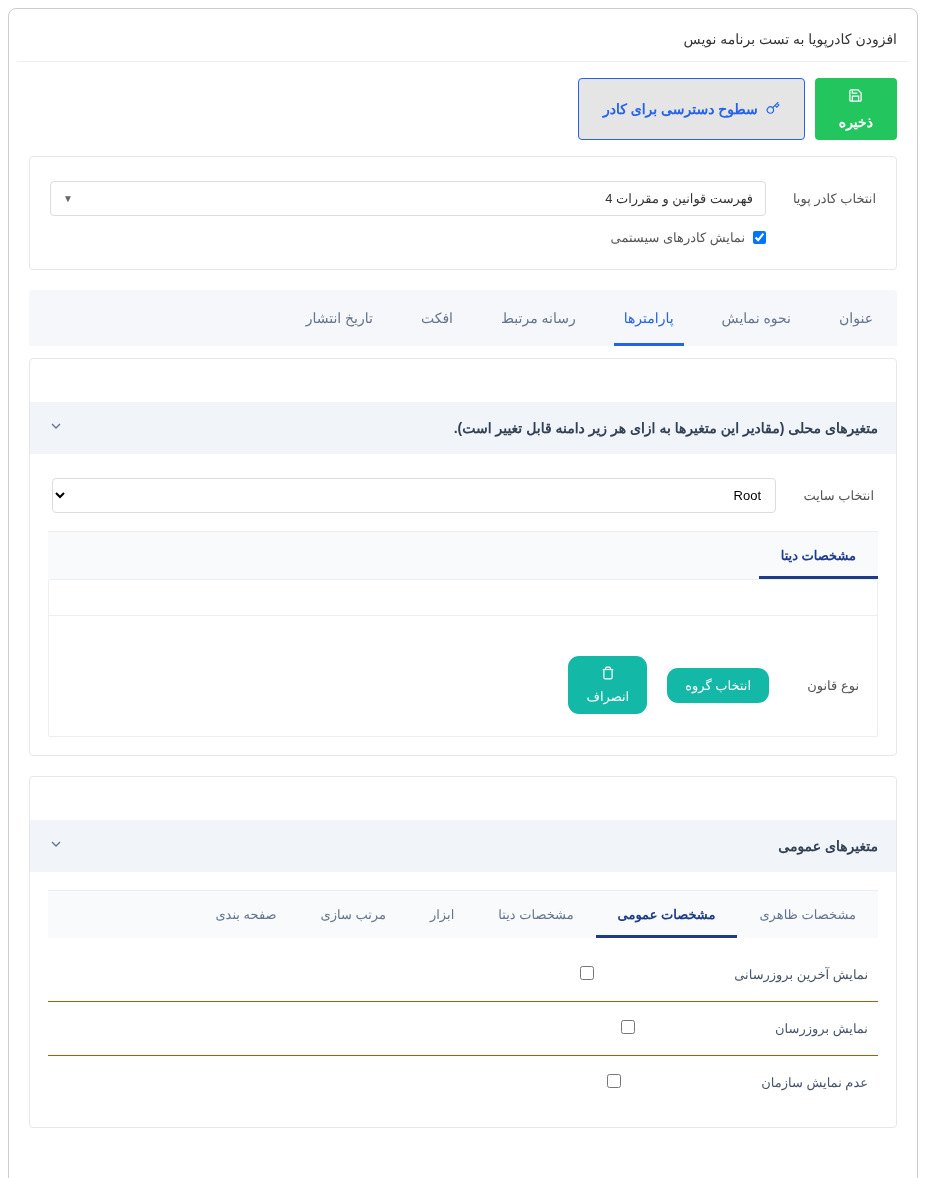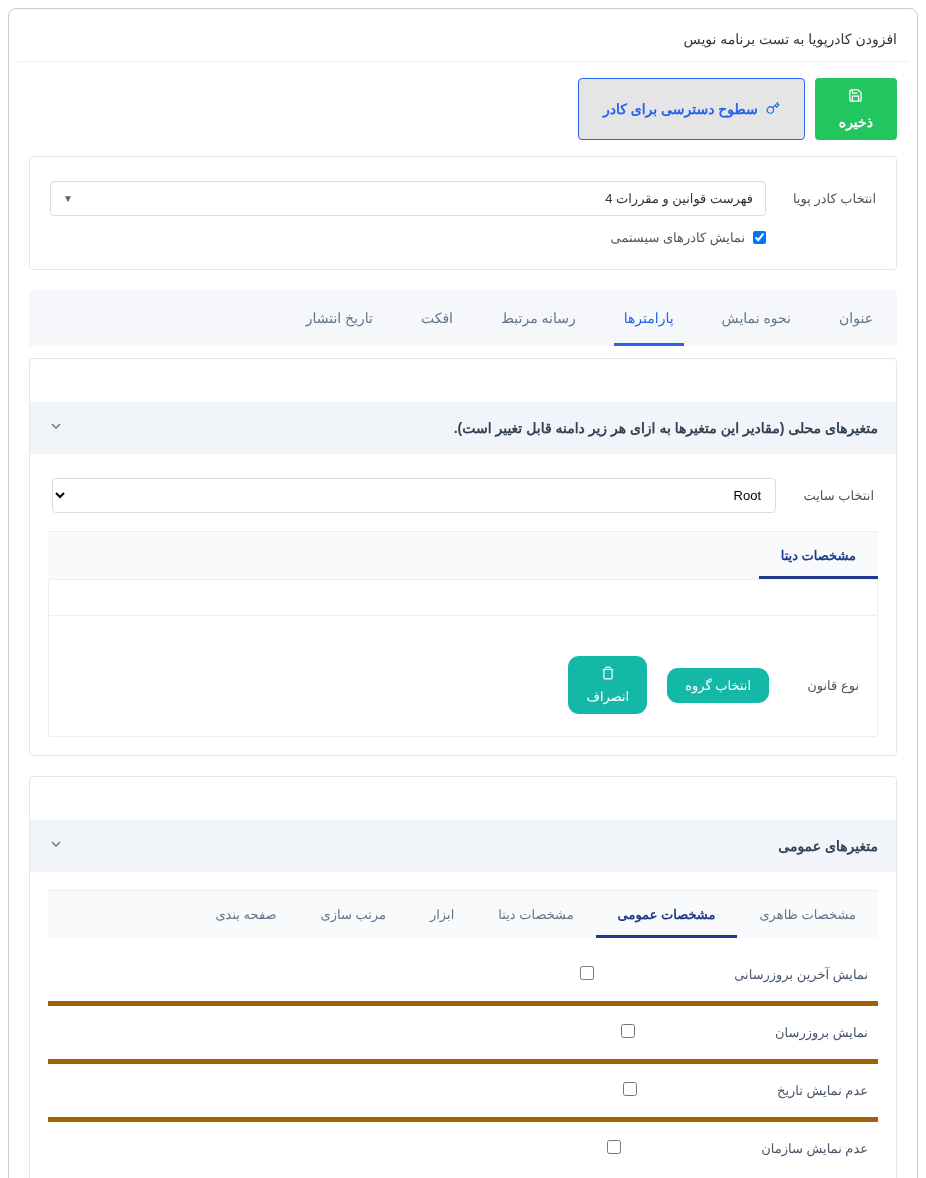--- a/index.html
+++ b/index.html
@@ -236,21 +236,21 @@
 .btn-teal .trash-icon { font-size: 14px; }
 
 .check-list {
   margin-top: 10px;
 }
 .check-list-row {
   display: flex;
   align-items: center;
   gap: 10px;
   padding: 18px 10px;
-  border-bottom: 5px solid #a16207;
+  border-bottom: 1px solid #a16207;
 }
 .check-list-row:last-child { border-bottom: none; }
 .checkbox-cell {
   width: 160px;
   text-align: left;
   padding-left: 16px;
 }
 .checkbox-cell input {
   width: 14px;
   height: 14px;
@@ -404,24 +404,20 @@
         <div class="check-list">
           <div class="check-list-row">
             <span class="check-list-label">نمایش آخرین بروزرسانی</span>
             <div class="checkbox-cell"><input type="checkbox" style=""></div>
           </div>
           <div class="check-list-row">
             <span class="check-list-label">نمایش بروزرسان</span>
             <div class="checkbox-cell"><input type="checkbox" style=""></div>
           </div>
           <div class="check-list-row">
-            <span class="check-list-label">عدم نمایش تاریخ</span>
-            <div class="checkbox-cell"><input type="checkbox" style=""></div>
-          </div>
-          <div class="check-list-row">
             <span class="check-list-label">عدم نمایش سازمان</span>
             <div class="checkbox-cell"><input type="checkbox" style=""></div>
           </div>
         </div>
       </div>
     </div>
 
   </div>
 </div>
 

